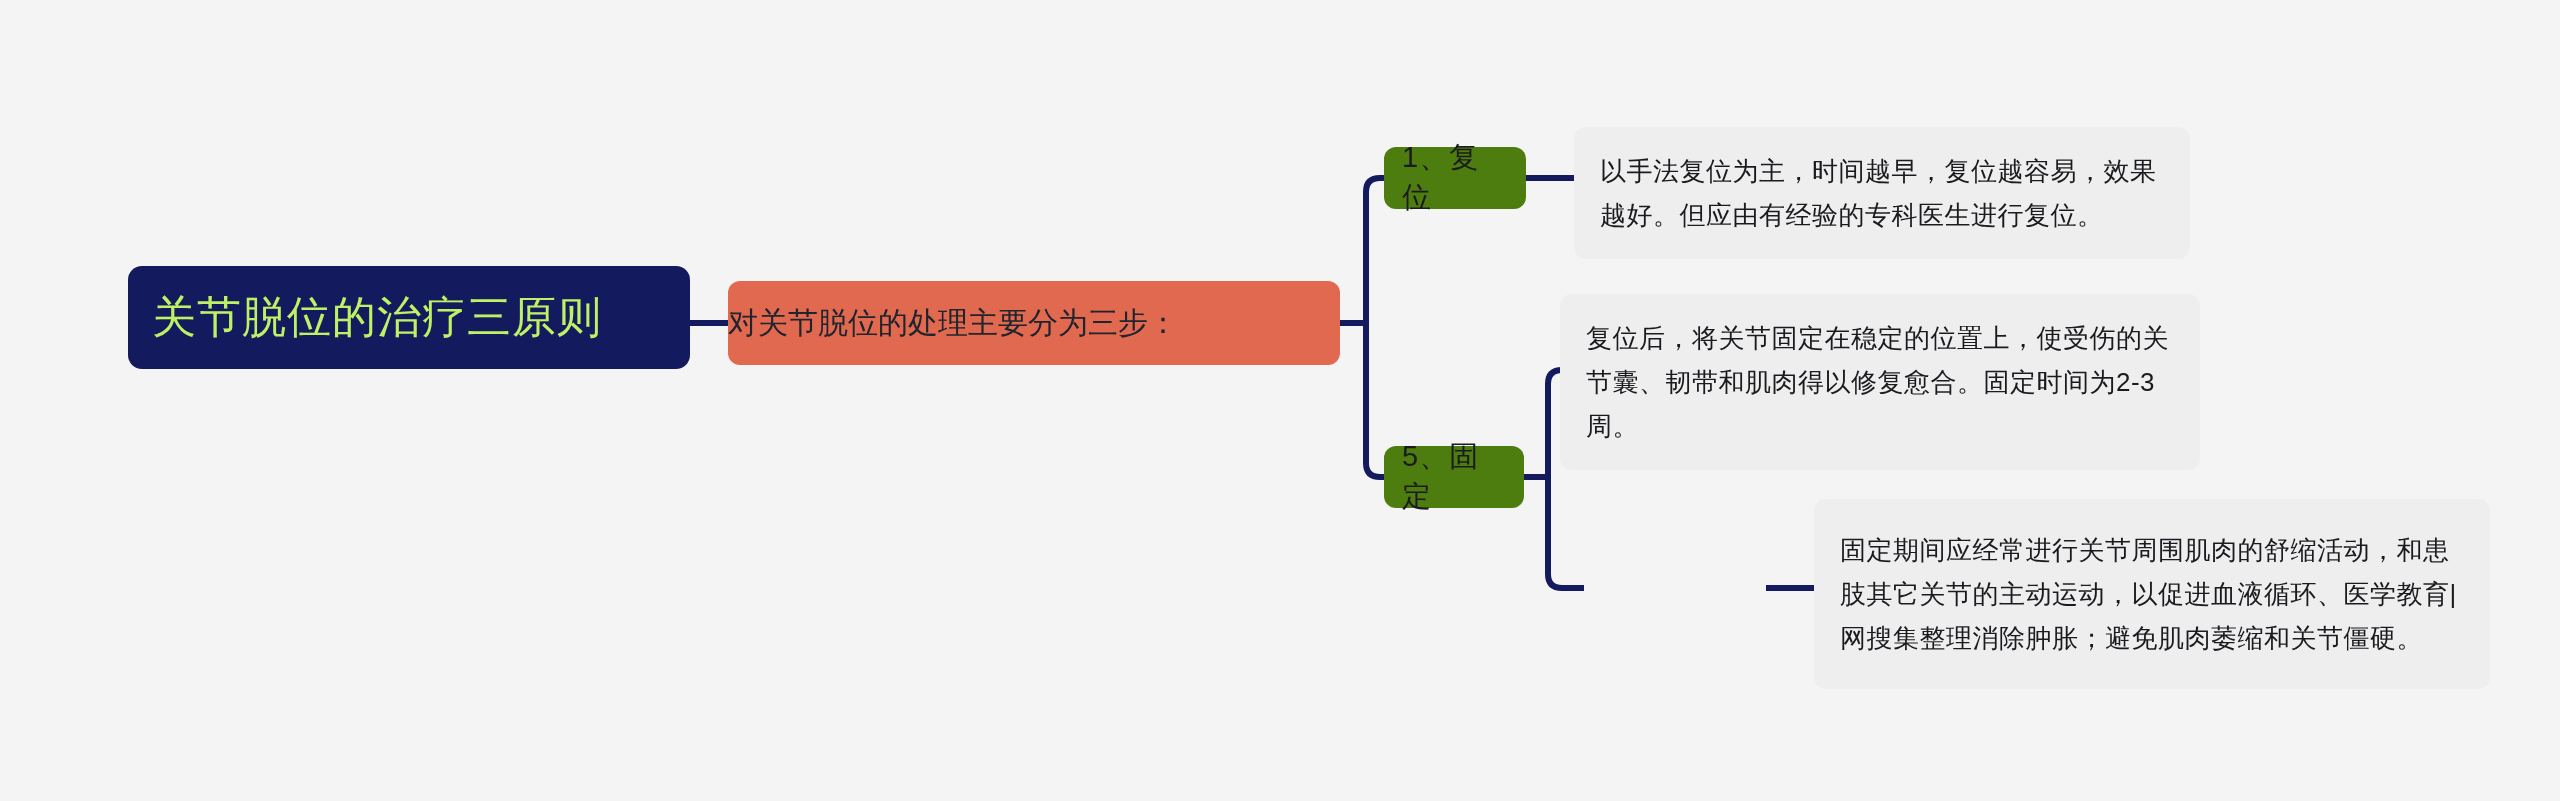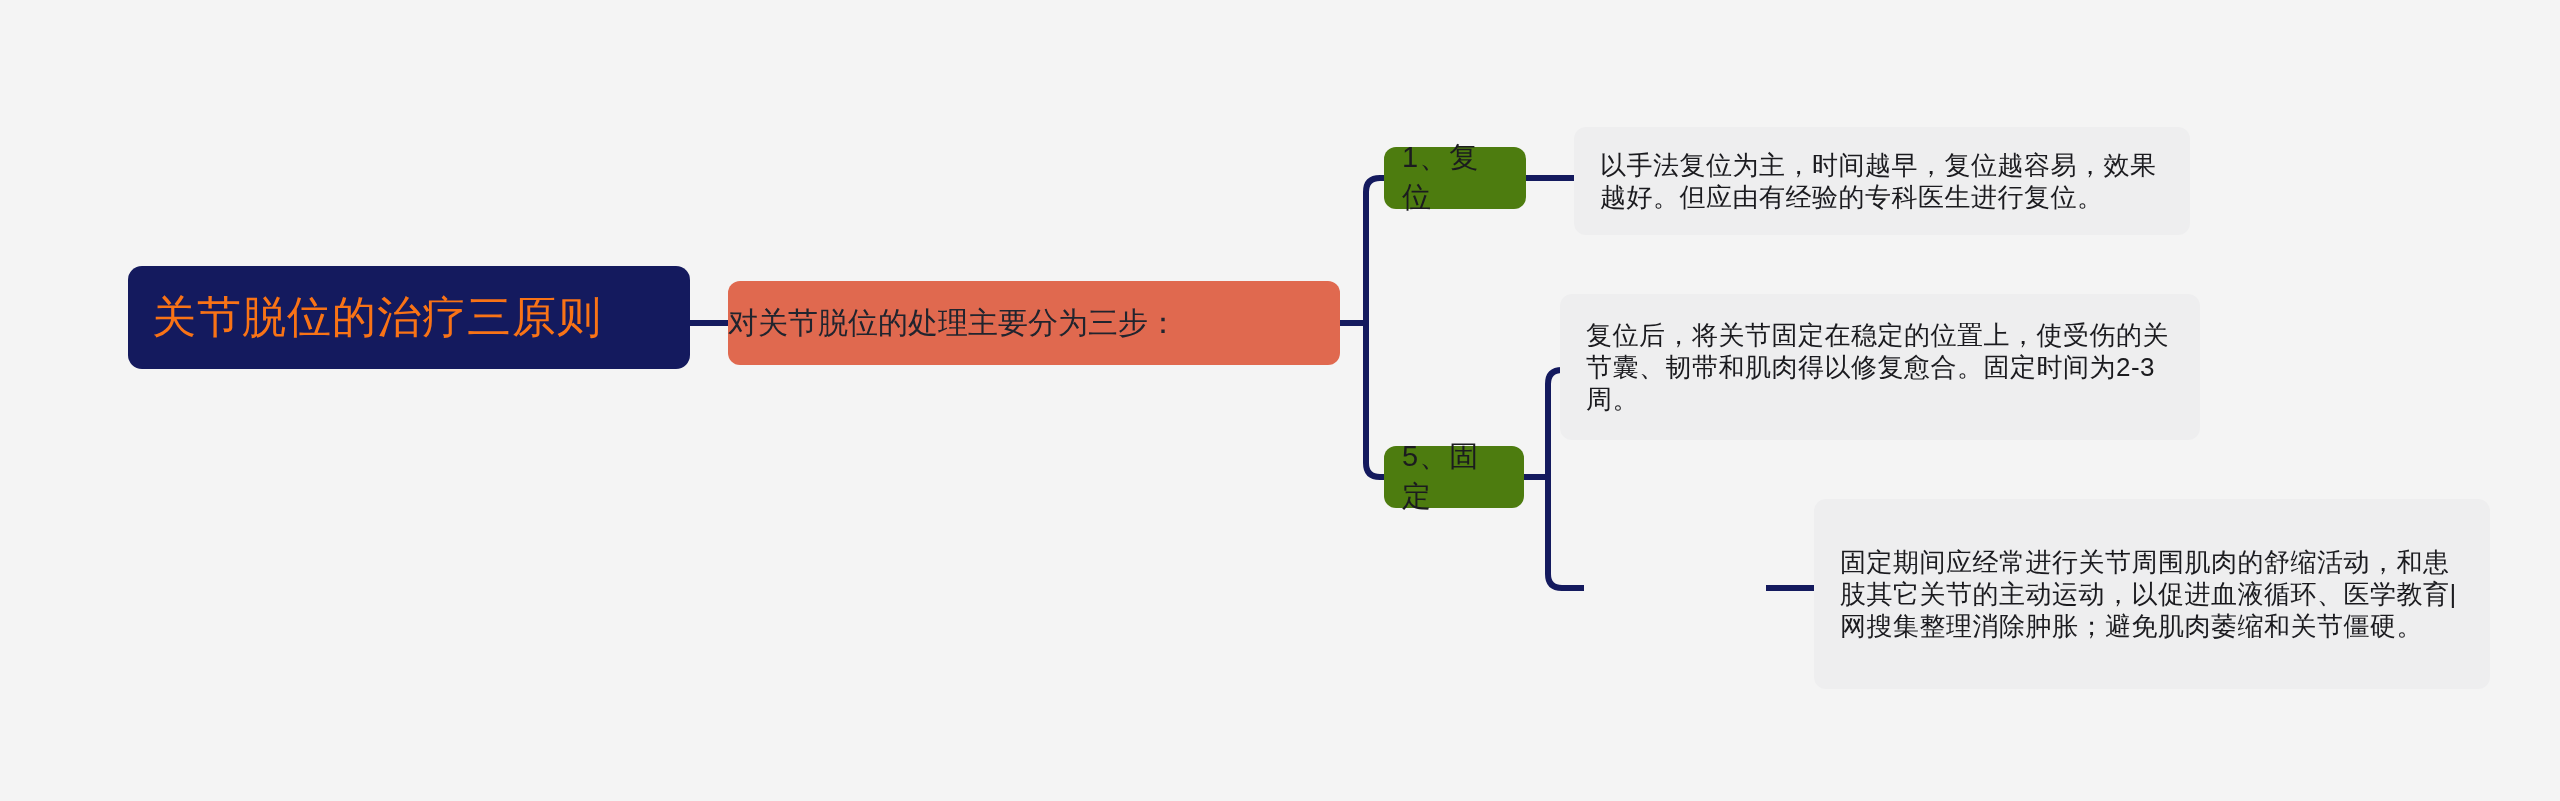--- a/index.html
+++ b/index.html
@@ -33,21 +33,21 @@
     display: flex;
     align-items: center;
   }
   .root-node {
     left: 128px;
     top: 266px;
     width: 562px;
     height: 103px;
     background: #141a5e;
     border-radius: 14px;
-    color: #f97316;
+    color: #bef264;
     font-size: 44px;
     letter-spacing: 1px;
     padding-left: 24px;
     justify-content: flex-start;
   }
   .level1-node {
     left: 728px;
     top: 281px;
     width: 612px;
     height: 84px;
@@ -70,21 +70,21 @@
   .bn2 { left: 1384px; top: 446px; width: 140px; height: 62px; }
   .bn3 { left: 1582px; top: 557px; width: 184px; height: 62px; }
 
   .leaf-box {
     position: absolute;
     box-sizing: border-box;
     background: #eeeeef;
     border-radius: 12px;
     color: #1b1b1f;
     font-size: 26px;
-    line-height: 32px;
+    line-height: 44px;
     letter-spacing: 0.5px;
     padding: 22px 26px;
     display: flex;
     align-items: center;
   }
   .lb1 { left: 1574px; top: 127px; width: 616px; min-height: 96px; }
   .lb2 { left: 1560px; top: 294px; width: 640px; min-height: 146px; }
   .lb3 { left: 1814px; top: 499px; width: 676px; min-height: 190px; }
 
   .leaf-text { display: block; }

